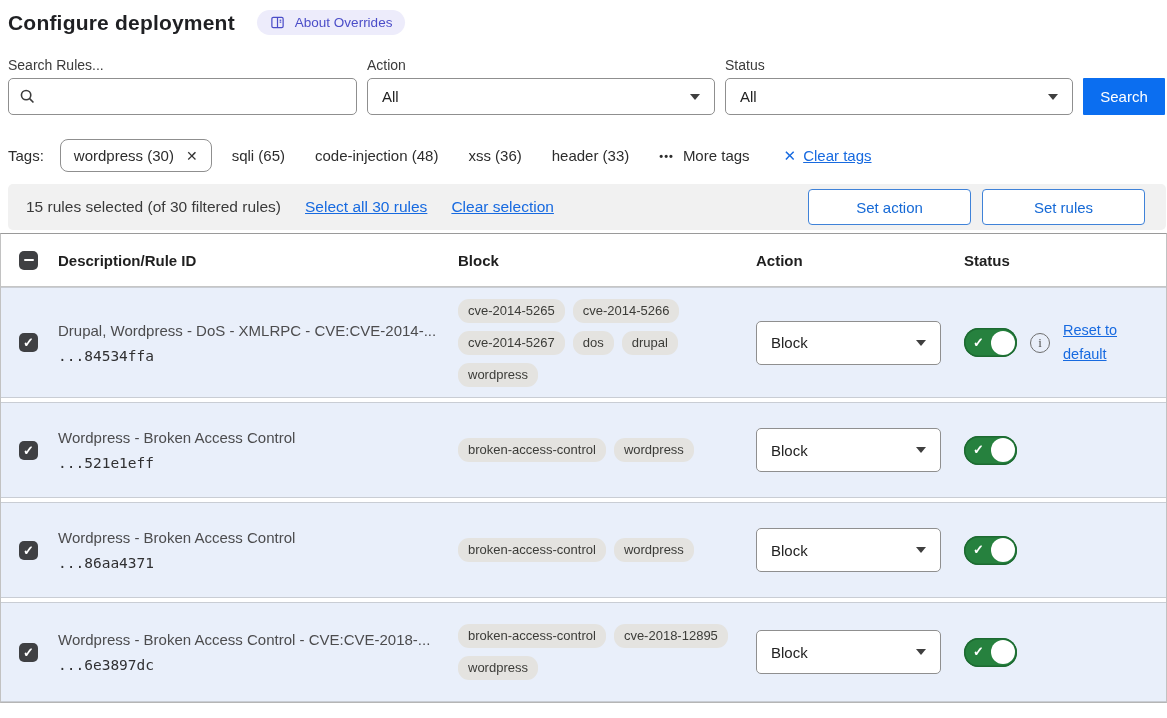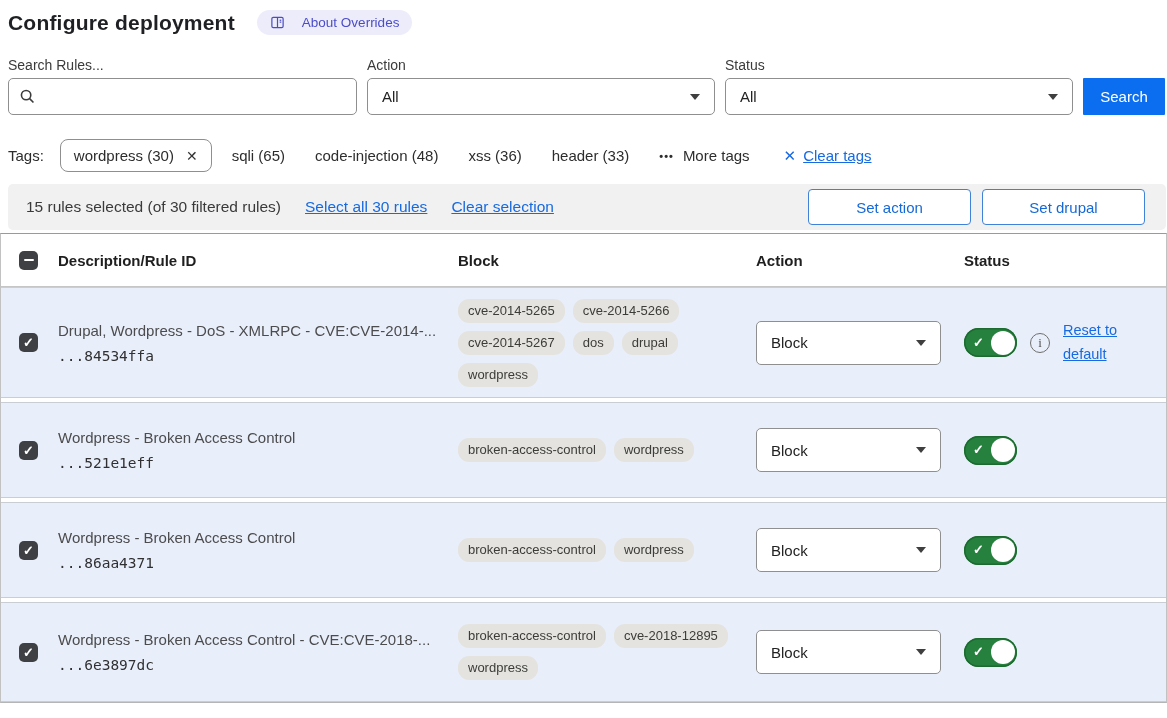--- a/index.html
+++ b/index.html
@@ -3,21 +3,21 @@
 <meta charset="utf-8">
 <style>
   * { box-sizing: border-box; margin: 0; padding: 0; }
   html, body { width: 1167px; height: 718px; overflow: hidden; background: #fff; }
   body { font-family: "Liberation Sans", sans-serif; color: #222; }
   .page { padding: 10px 0 0 8px; width: 1167px; }
 
   
   .page-header { display: flex; align-items: center; gap: 22px; margin-bottom: 22px; }
   .page-title { font-size: 21px; font-weight: 700; color: #1f2023; letter-spacing: .2px; }
-  .about-badge { display: inline-flex; align-items: center; gap: 17px; background: #edecfb;
+  .about-badge { display: inline-flex; align-items: center; gap: 10px; background: #edecfb;
     color: #4b4dc8; font-size: 13.5px; padding: 5px 13px; border-radius: 13px; cursor: pointer; }
 
   
   .filters { display: flex; align-items: flex-end; margin-bottom: 24px; }
   .filter-group { display: flex; flex-direction: column; margin-right: 10px; }
   .filter-label { font-size: 14px; color: #3b3b3b; margin-bottom: 5px; }
   .text-input { width: 349px; height: 37px; border: 1px solid #8f8f8f; border-radius: 5px;
     display: flex; align-items: center; padding: 0 10px; background: #fff; }
   .text-input input { border: none; outline: none; flex: 1; font-size: 15px; margin-left: 8px;
     font-family: "Liberation Sans", sans-serif; }
@@ -158,21 +158,21 @@
       <span class="link">Clear tags</span>
     </span>
   </div>
 
   <div class="selection-bar">
     <span class="selection-summary">15 rules selected (of 30 filtered rules)</span>
     <span class="link">Select all 30 rules</span>
     <span class="link">Clear selection</span>
     <span class="bar-buttons">
       <button class="btn-outline">Set action</button>
-      <button class="btn-outline">Set drupal</button>
+      <button class="btn-outline">Set rules</button>
     </span>
   </div>
 
   <div class="rules-table">
 
     <div class="t-grid t-header">
       <div class="cell-check">
         <span class="checkbox">
           <span class="minus-bar"></span>
         </span>

